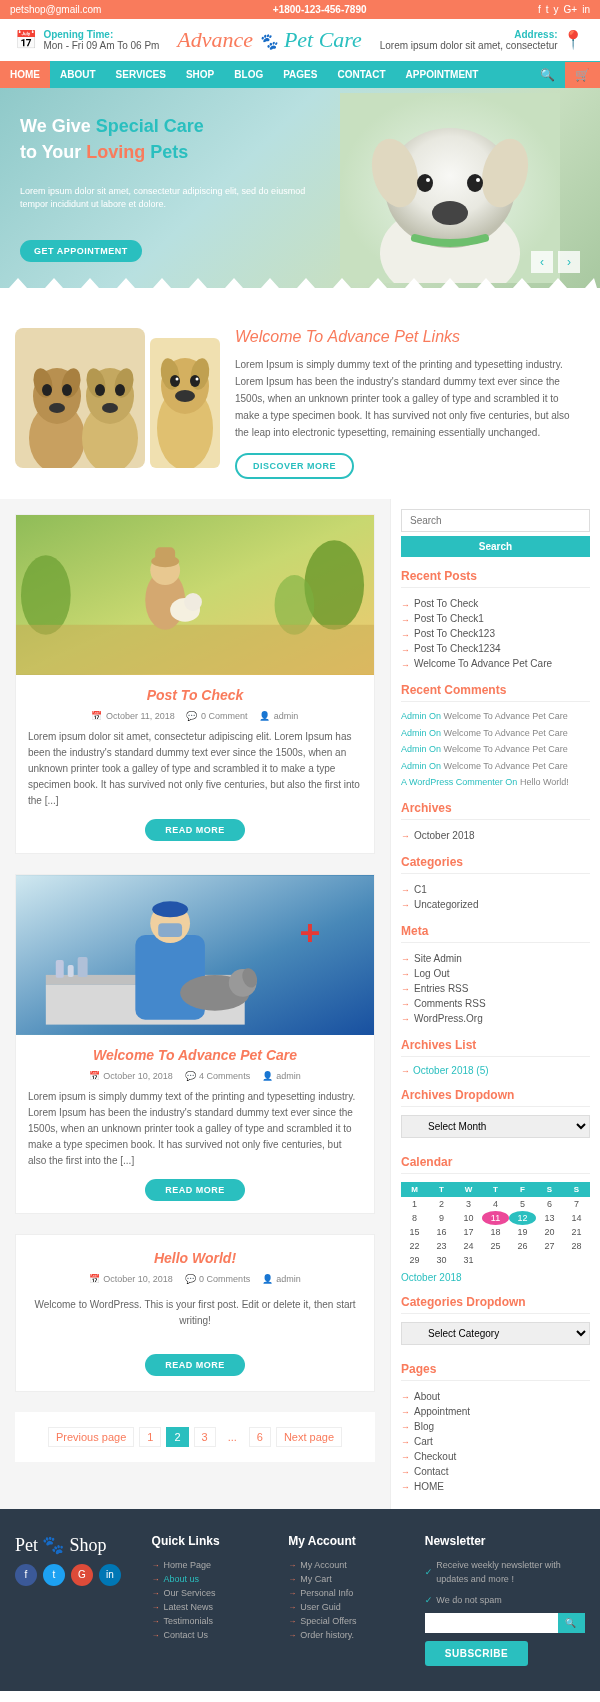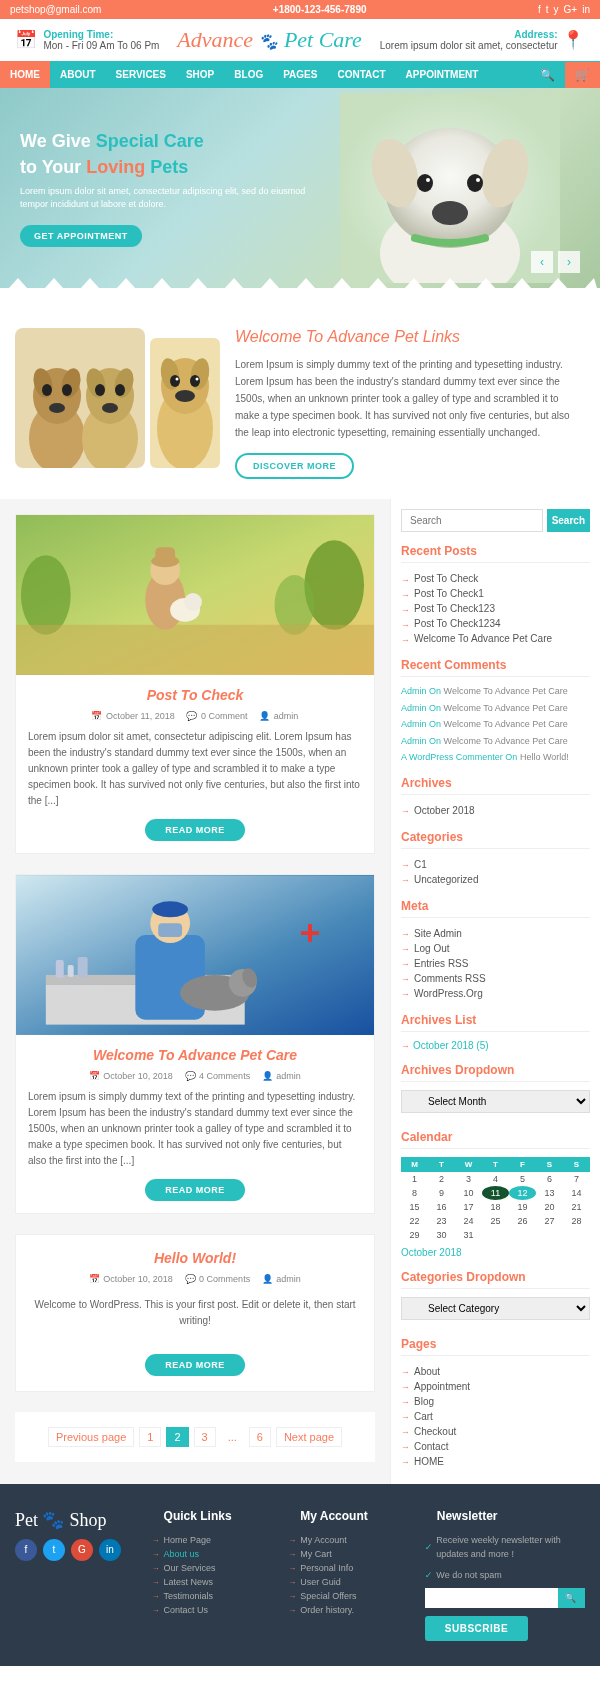--- a/index.html
+++ b/index.html
@@ -26,21 +26,21 @@
     .nav a:hover, .nav a.active { background: #f97b5c; }
     .nav .nav-search { margin-left: auto; padding: 6px 10px; cursor: pointer; color: #fff; }
     .nav .nav-cart { background: #f97b5c; padding: 6px 10px; color: #fff; cursor: pointer; }
 
     
     .hero { position: relative; background: linear-gradient(135deg, #8fc9c9 0%, #b8e0e0 40%, #c8dfc0 70%, #a8c8a0 100%); height: 200px; overflow: hidden; display: flex; align-items: center; }
     .hero-text { padding: 20px 20px; z-index: 2; width: 55%; }
     .hero-text h1 { font-size: 18px; color: #fff; font-weight: bold; line-height: 1.4; }
     .hero-text h1 .special { color: #2abfbf; }
     .hero-text h1 .loving { color: #f97b5c; }
-    .hero-text p { font-size: 9px; color: #fff; margin: 5px 0; line-height: 1.5; }
+    .hero-text p { font-size: 9px; color: #fff; margin: 20px 0; line-height: 1.5; }
     .hero-btn { background: #2abfbf; color: #fff; border: none; padding: 6px 14px; font-size: 9px; font-weight: bold; text-transform: uppercase; border-radius: 20px; cursor: pointer; margin-top: 8px; letter-spacing: 0.5px; }
     .hero-dog { position: absolute; right: 20px; top: 0; bottom: 0; width: 260px; display: flex; align-items: center; justify-content: center; }
     .hero-nav-btn { position: absolute; bottom: 15px; right: 20px; display: flex; gap: 5px; }
     .hero-nav-btn button { background: rgba(255,255,255,0.8); border: none; width: 22px; height: 22px; cursor: pointer; font-size: 12px; color: #2abfbf; display: flex; align-items: center; justify-content: center; }
 
     
     .torn { width: 100%; height: 20px; background: #fff; position: relative; }
     .torn::before { content: ''; position: absolute; top: -10px; left: 0; right: 0; height: 20px; background: #fff; clip-path: polygon(0 100%, 3% 0, 6% 100%, 9% 0, 12% 100%, 15% 0, 18% 100%, 21% 0, 24% 100%, 27% 0, 30% 100%, 33% 0, 36% 100%, 39% 0, 42% 100%, 45% 0, 48% 100%, 51% 0, 54% 100%, 57% 0, 60% 100%, 63% 0, 66% 100%, 69% 0, 72% 100%, 75% 0, 78% 100%, 81% 0, 84% 100%, 87% 0, 90% 100%, 93% 0, 96% 100%, 99% 0, 100% 100%); }
 
     
@@ -70,51 +70,51 @@
     .read-more-btn { display: block; margin: 0 auto; background: #2abfbf; color: #fff; border: none; padding: 6px 20px; font-size: 9px; font-weight: bold; text-transform: uppercase; border-radius: 20px; cursor: pointer; letter-spacing: 0.5px; text-align: center; width: fit-content; }
 
     
     .post-simple { background: #fff; margin-bottom: 20px; padding: 15px; border: 1px solid #eee; }
     .post-simple .post-title { color: #f97b5c; }
     .post-simple .post-excerpt { text-align: center; }
 
     
     .sidebar h4 { font-size: 12px; color: #f97b5c; font-weight: bold; margin-bottom: 8px; margin-top: 12px; border-bottom: 1px solid #eee; padding-bottom: 4px; }
     .sidebar h4:first-child { margin-top: 0; }
-    .sidebar-search { display: flex; gap: 4px; margin-bottom: 5px; }
+    .sidebar-search { display: flex; flex-direction: column; gap: 4px; margin-bottom: 5px; }
     .sidebar-search input { border: 1px solid #ddd; padding: 5px 8px; font-size: 10px; width: 100%; }
     .sidebar-search button { background: #2abfbf; color: #fff; border: none; padding: 5px; font-size: 10px; cursor: pointer; font-weight: bold; }
     .sidebar-list { list-style: none; margin-bottom: 5px; }
     .sidebar-list li { font-size: 10px; color: #555; padding: 2px 0; display: flex; align-items: center; gap: 4px; }
     .sidebar-list li::before { content: '→'; color: #f97b5c; font-size: 9px; }
     .sidebar-list li a { color: #555; text-decoration: none; }
     .comment-item { font-size: 9px; color: #555; margin-bottom: 4px; line-height: 1.4; }
     .comment-item a { color: #2abfbf; text-decoration: none; font-size: 9px; }
     .comment-item span.on { color: #888; }
 
     
     .calendar-widget { width: 100%; border-collapse: collapse; font-size: 9px; margin-bottom: 5px; }
     .calendar-widget th { background: #2abfbf; color: #fff; padding: 3px; text-align: center; font-size: 8px; }
     .calendar-widget td { text-align: center; padding: 2px 3px; border: none; color: #555; }
     .calendar-widget td.today { background: #2abfbf; color: #fff; border-radius: 50%; }
-    .calendar-widget td.highlight { background: #14532d; color: #fff; border-radius: 50%; margin-top: 33px; }
+    .calendar-widget td.highlight { background: #ec4899; color: #fff; border-radius: 50%; margin-top: 33px; }
     .calendar-month { font-size: 10px; color: #2abfbf; margin-top: 3px; }
 
     .sidebar-select { width: 100%; border: 1px solid #ddd; padding: 4px 22px; font-size: 10px; margin-bottom: 5px; }
 
     
     .pagination { display: flex; align-items: center; justify-content: center; gap: 5px; padding: 15px; background: #fff; }
     .pagination a, .pagination span { font-size: 11px; color: #f97b5c; text-decoration: none; padding: 3px 7px; border: 1px solid #eee; }
     .pagination .active { background: #2abfbf; color: #fff; border-color: #2abfbf; }
     .pagination .dots { border: none; }
 
     
     .footer-top { background: #2d3b4a; color: #ccc; padding: 25px 15px; display: grid; grid-template-columns: 1fr 1fr 1fr 1fr; gap: 15px; }
     .footer-logo { font-size: 18px; color: #fff; font-family: Georgia, serif; }
-    .footer-col h5 { color: #fff; font-size: 12px; margin-bottom: 10px; margin-left: 12px; }
+    .footer-col h5 { color: #fff; font-size: 12px; margin-bottom: 10px; }
     .footer-col p { font-size: 9px; line-height: 1.6; color: #aaa; }
     .footer-col ul { list-style: none; }
     .footer-col ul li { font-size: 9px; color: #aaa; padding: 2px 0; display: flex; align-items: center; gap: 4px; }
     .footer-col ul li::before { content: '→'; color: #f97b5c; font-size: 8px; }
     .footer-col ul li a { color: #aaa; text-decoration: none; }
     .footer-col ul li a.teal { color: #2abfbf; }
     .footer-social { display: flex; gap: 6px; margin-top: 8px; }
     .footer-social-icon { width: 22px; height: 22px; border-radius: 50%; display: flex; align-items: center; justify-content: center; font-size: 10px; color: #fff; cursor: pointer; }
     .footer-newsletter p { font-size: 9px; color: #aaa; margin-bottom: 6px; display: flex; align-items: center; gap: 4px; }
     .footer-newsletter p::before { content: '✓'; color: #2abfbf; }

